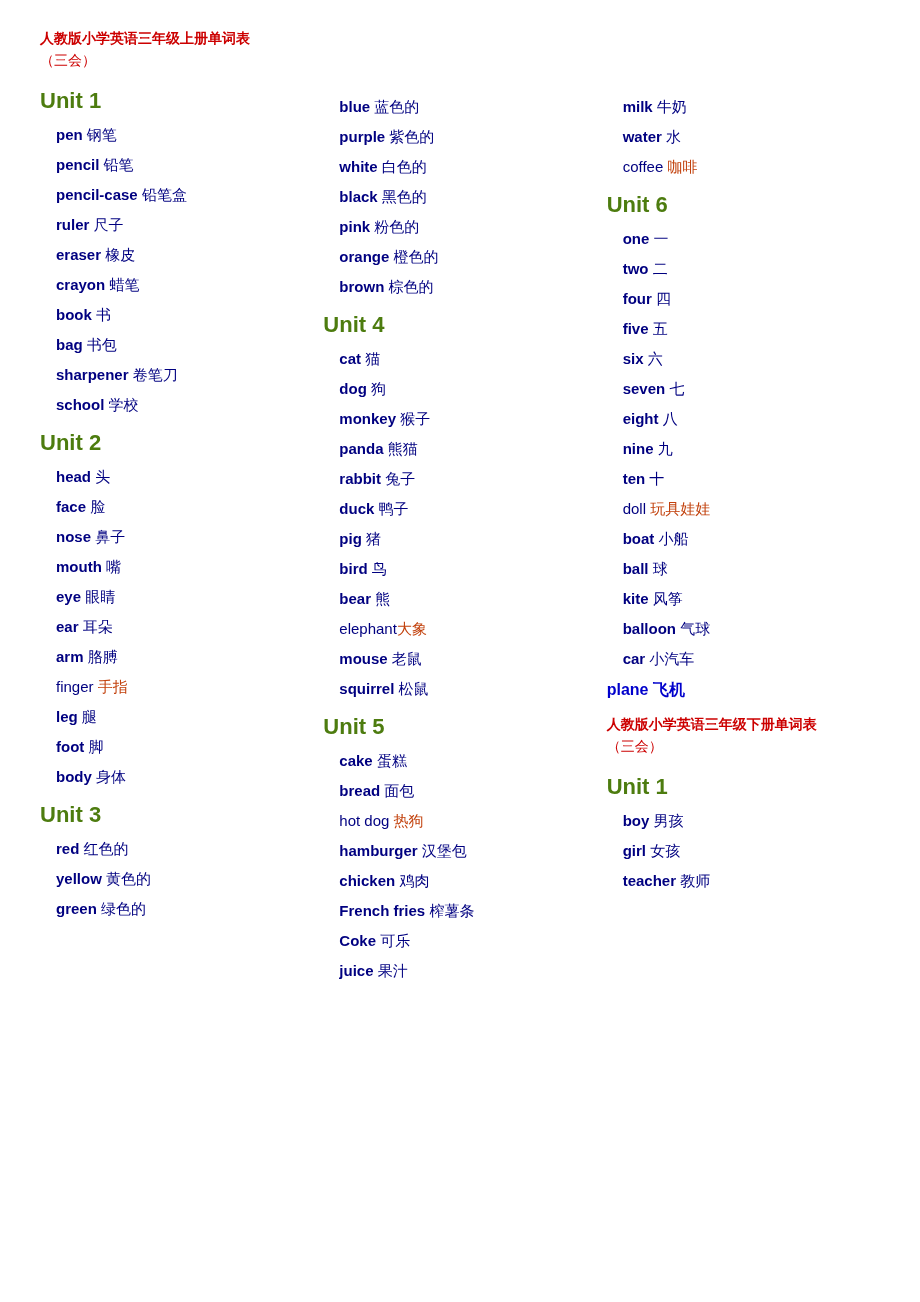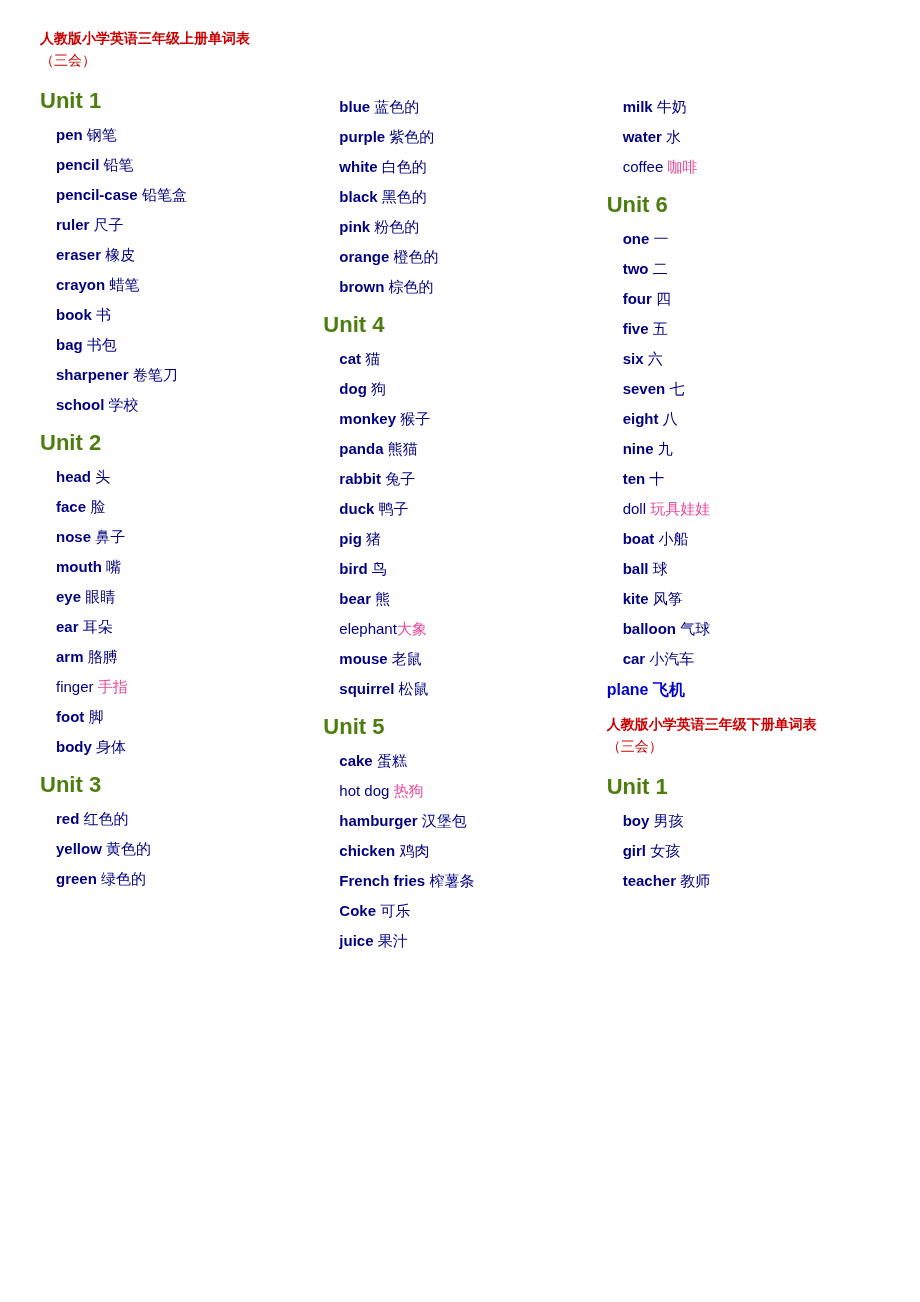--- a/index.html
+++ b/index.html
@@ -51,21 +51,21 @@
     .word-item-light {
       color: #333;
       font-size: 15px;
       margin: 3px 0 3px 16px;
       line-height: 1.6;
     }
     .word-item-light .en {
       color: #000080;
     }
     .word-item-light .zh {
-      color: #ec4899;
+      color: #c2410c;
     }
     .plane-special {
       color: #0000cc;
       font-size: 16px;
       font-weight: bold;
       margin: 3px 0 3px 0;
       line-height: 1.6;
     }
   </style>
 </head>
@@ -93,20 +93,21 @@
     <div class="unit-header">Unit 2</div>
 
     <div class="word-item"><span class="en">head</span> <span class="zh">头</span></div>
     <div class="word-item"><span class="en">face</span> <span class="zh">脸</span></div>
     <div class="word-item"><span class="en">nose</span> <span class="zh">鼻子</span></div>
     <div class="word-item"><span class="en">mouth</span> <span class="zh">嘴</span></div>
     <div class="word-item"><span class="en">eye</span> <span class="zh">眼睛</span></div>
     <div class="word-item"><span class="en">ear</span> <span class="zh">耳朵</span></div>
     <div class="word-item"><span class="en">arm</span> <span class="zh">胳膊</span></div>
     <div class="word-item-light"><span class="en">finger</span> <span class="zh">手指</span></div>
+    <div class="word-item"><span class="en">leg</span> <span class="zh">腿</span></div>
     <div class="word-item"><span class="en">foot</span> <span class="zh">脚</span></div>
     <div class="word-item"><span class="en">body</span> <span class="zh">身体</span></div>
 
     <div class="unit-header">Unit 3</div>
 
     <div class="word-item"><span class="en">red</span> <span class="zh">红色的</span></div>
     <div class="word-item"><span class="en">yellow</span> <span class="zh">黄色的</span></div>
     <div class="word-item"><span class="en">green</span> <span class="zh">绿色的</span></div>
   </div>
 
@@ -132,20 +133,21 @@
     <div class="word-item"><span class="en">pig</span> <span class="zh">猪</span></div>
     <div class="word-item"><span class="en">bird</span> <span class="zh">鸟</span></div>
     <div class="word-item"><span class="en">bear</span> <span class="zh">熊</span></div>
     <div class="word-item-light"><span class="en">elephant</span><span class="zh">大象</span></div>
     <div class="word-item"><span class="en">mouse</span> <span class="zh">老鼠</span></div>
     <div class="word-item"><span class="en">squirrel</span> <span class="zh">松鼠</span></div>
 
     <div class="unit-header">Unit 5</div>
 
     <div class="word-item"><span class="en">cake</span> <span class="zh">蛋糕</span></div>
+    <div class="word-item"><span class="en">bread</span> <span class="zh">面包</span></div>
     <div class="word-item-light"><span class="en">hot dog</span> <span class="zh">热狗</span></div>
     <div class="word-item"><span class="en">hamburger</span>  <span class="zh">汉堡包</span></div>
     <div class="word-item"><span class="en">chicken</span> <span class="zh">鸡肉</span></div>
     <div class="word-item"><span class="en">French fries</span> <span class="zh">榨薯条</span></div>
     <div class="word-item"><span class="en">Coke</span> <span class="zh">可乐</span></div>
     <div class="word-item"><span class="en">juice</span> <span class="zh">果汁</span></div>
   </div>
 
   <div class="col">
     <div style="height:62px;"></div>

